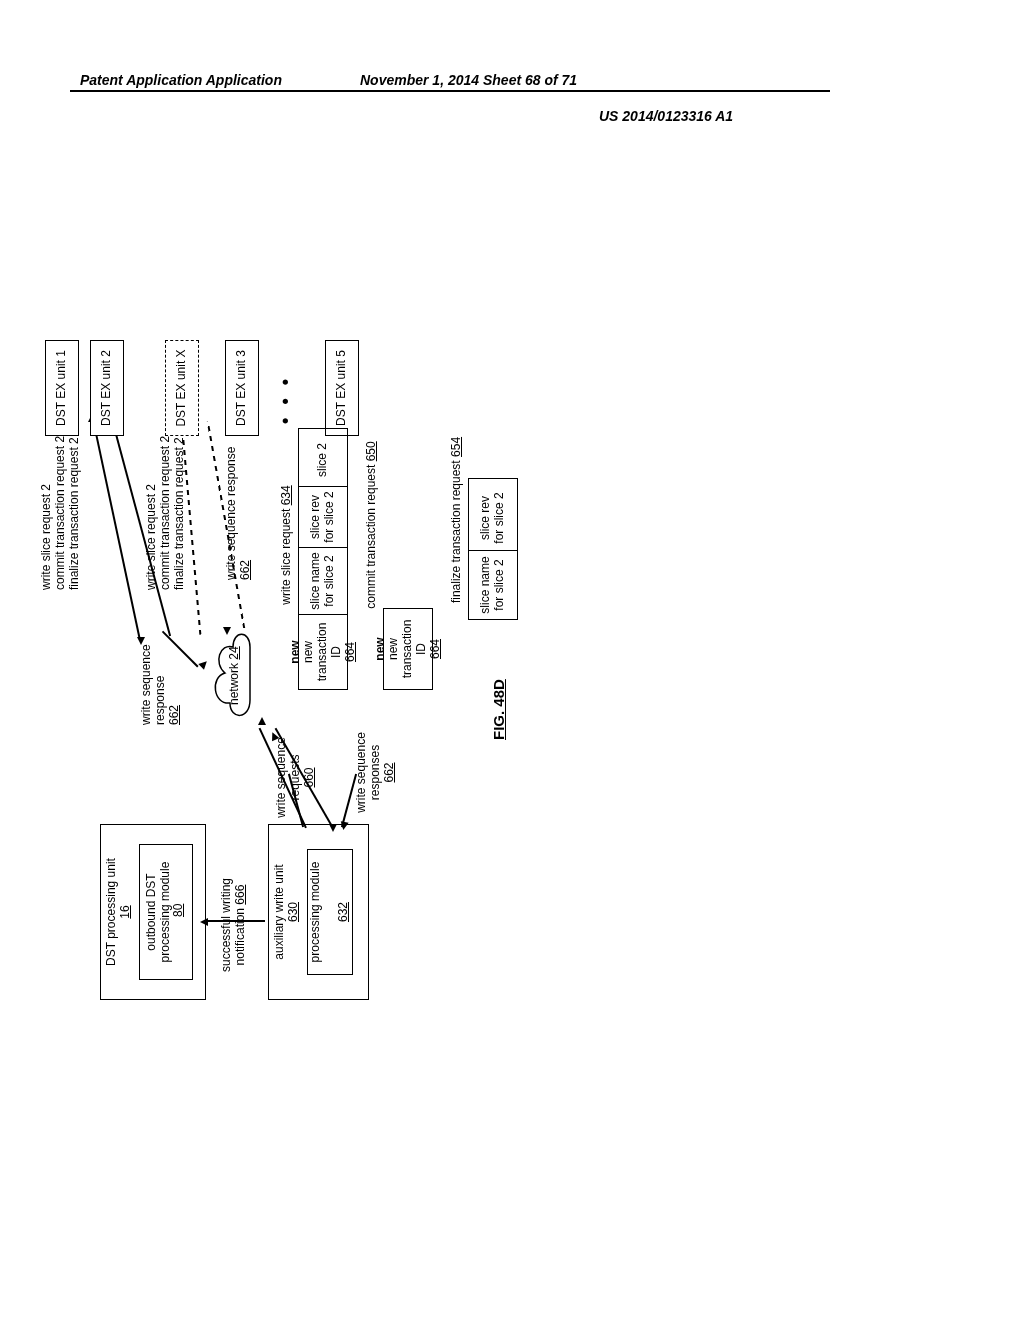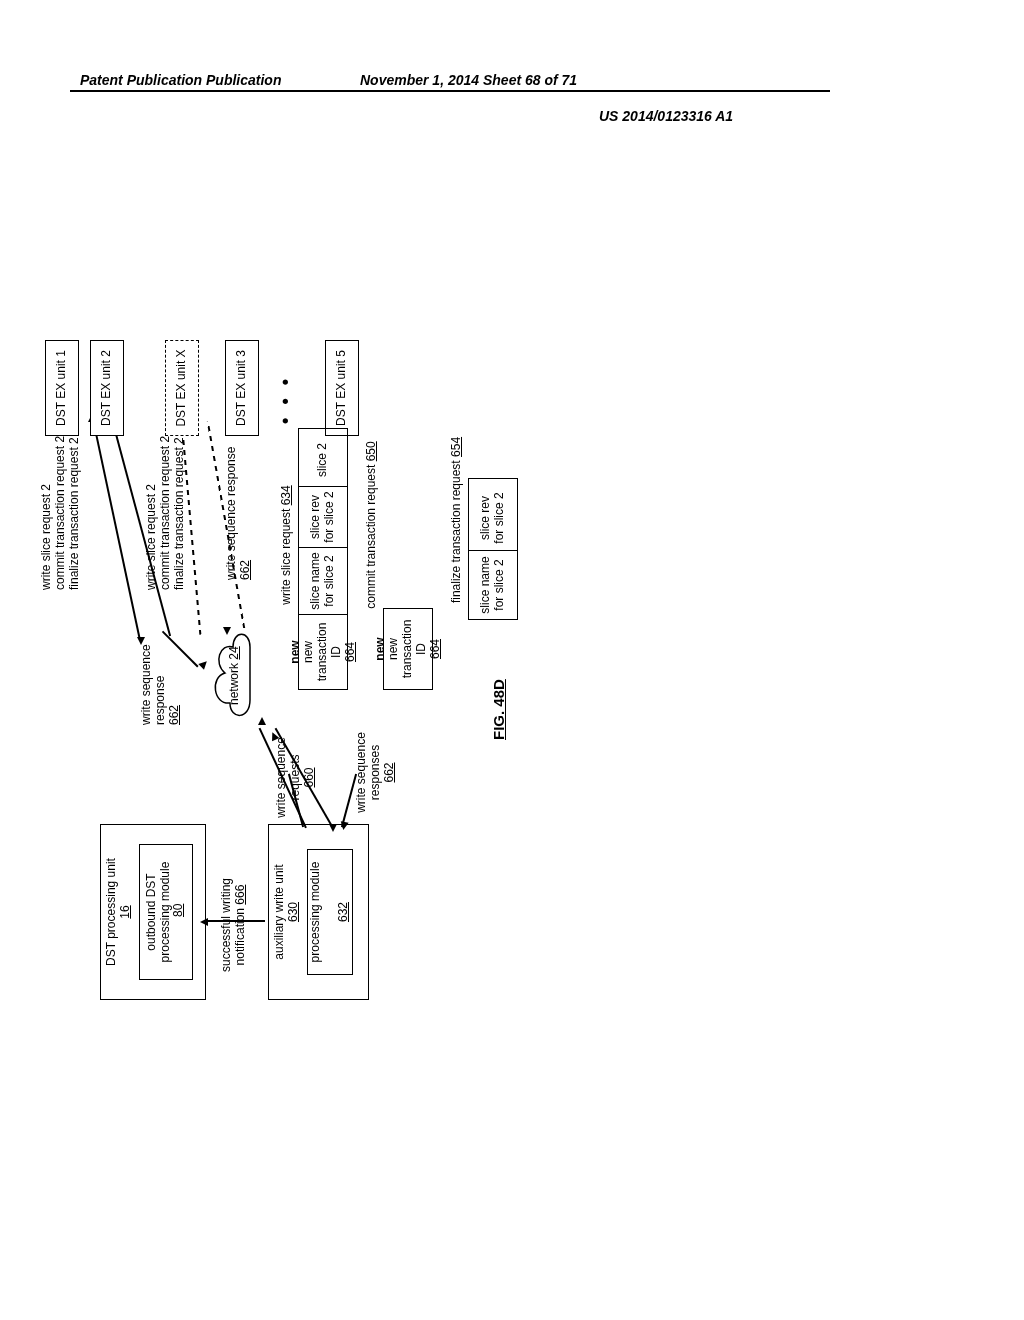--- a/index.html
+++ b/index.html
@@ -106,21 +106,21 @@
     height: 60px;
   }
   .cloud svg { width: 100%; height: 100%; }
 
   .dots { font-weight: bold; font-size: 18px; letter-spacing: 4px; }
 </style>
 </head>
 <body>
 
 <div class="header">
-  <span class="left">Patent Publication Publication</span>
+  <span class="left">Patent Application Application</span>
   <span class="mid">November 1, 2014  Sheet 68 of 71</span>
   <span class="right">US 2014/0123316 A1</span>
 </div>
 <div class="header-rule"></div>
 
 <div class="diagram-stage">
 
   <div class="box" style="left:-80px; top:-10px; width:170px; height:100px; align-items:flex-start; justify-content:flex-start;">
     <div style="text-align:center; width:100%; margin-top:2px;">
       <span>DST processing unit</span><br>

